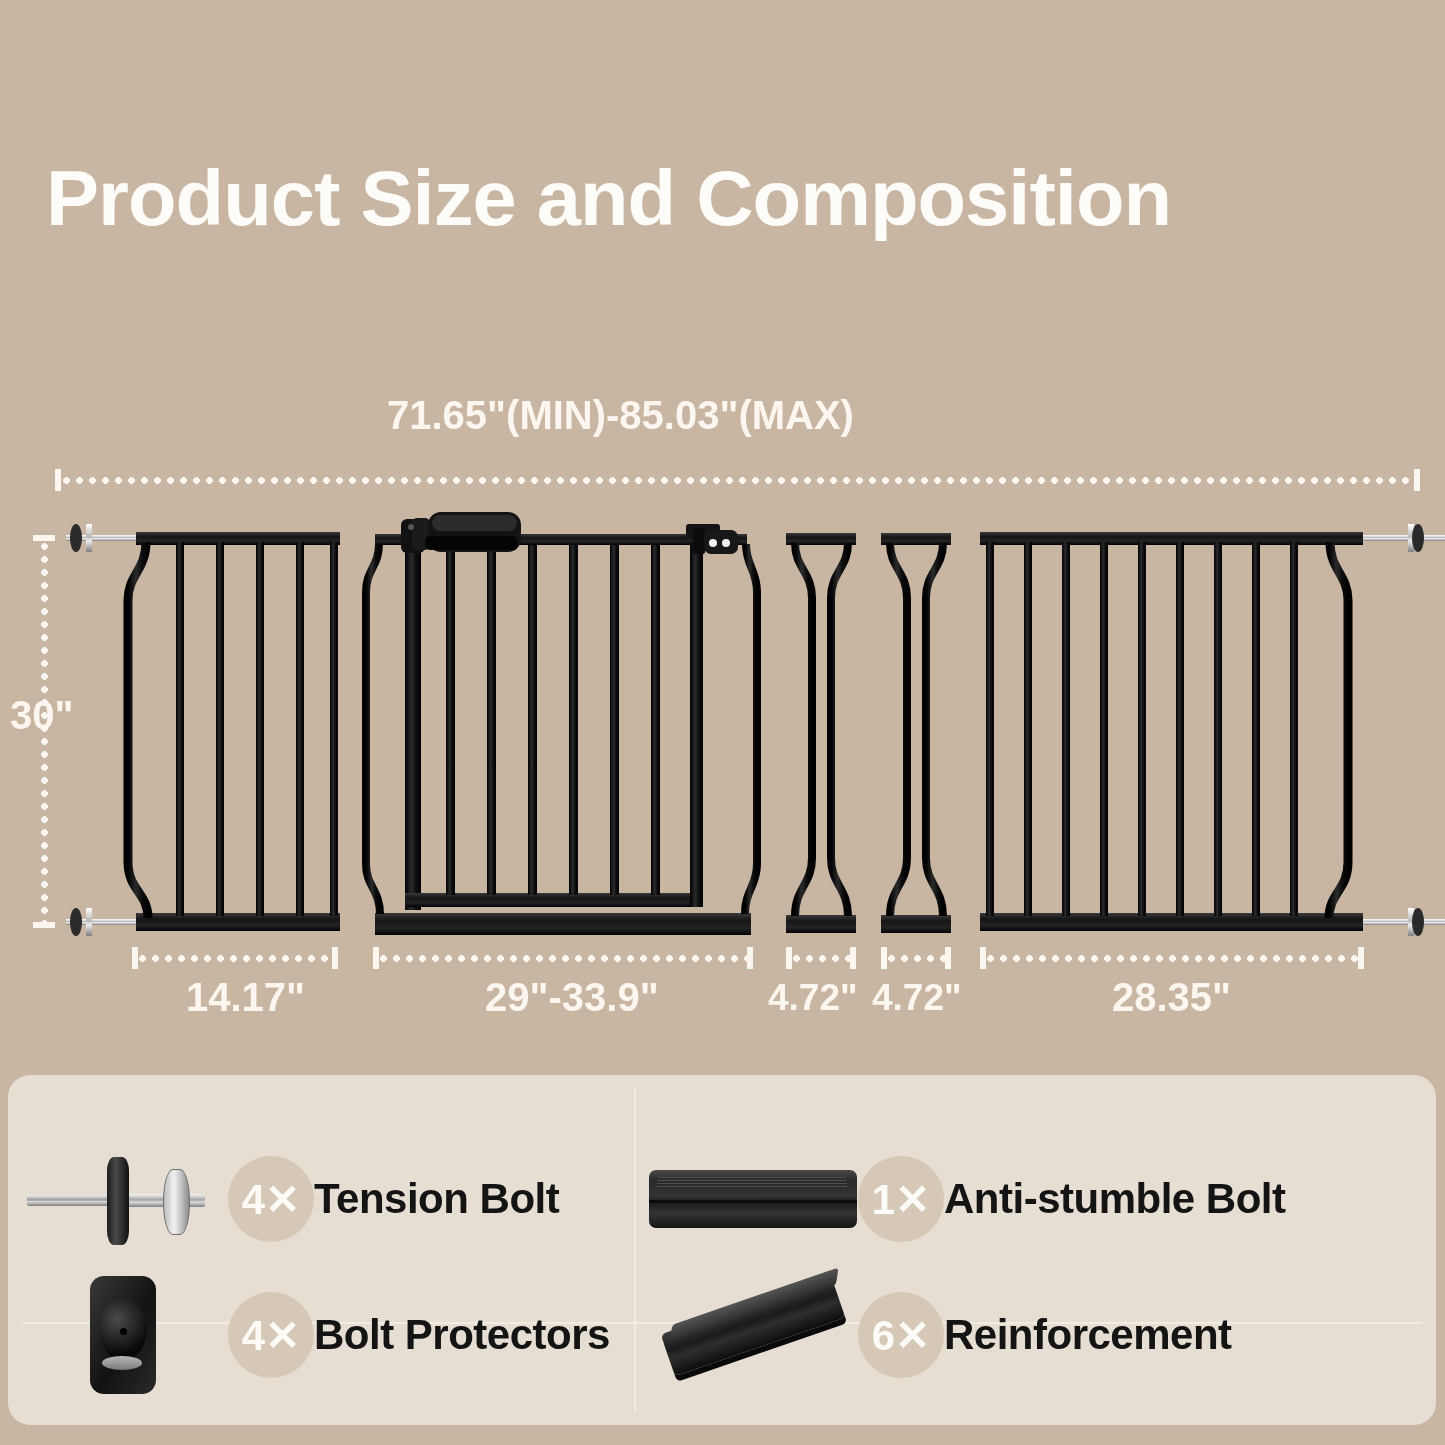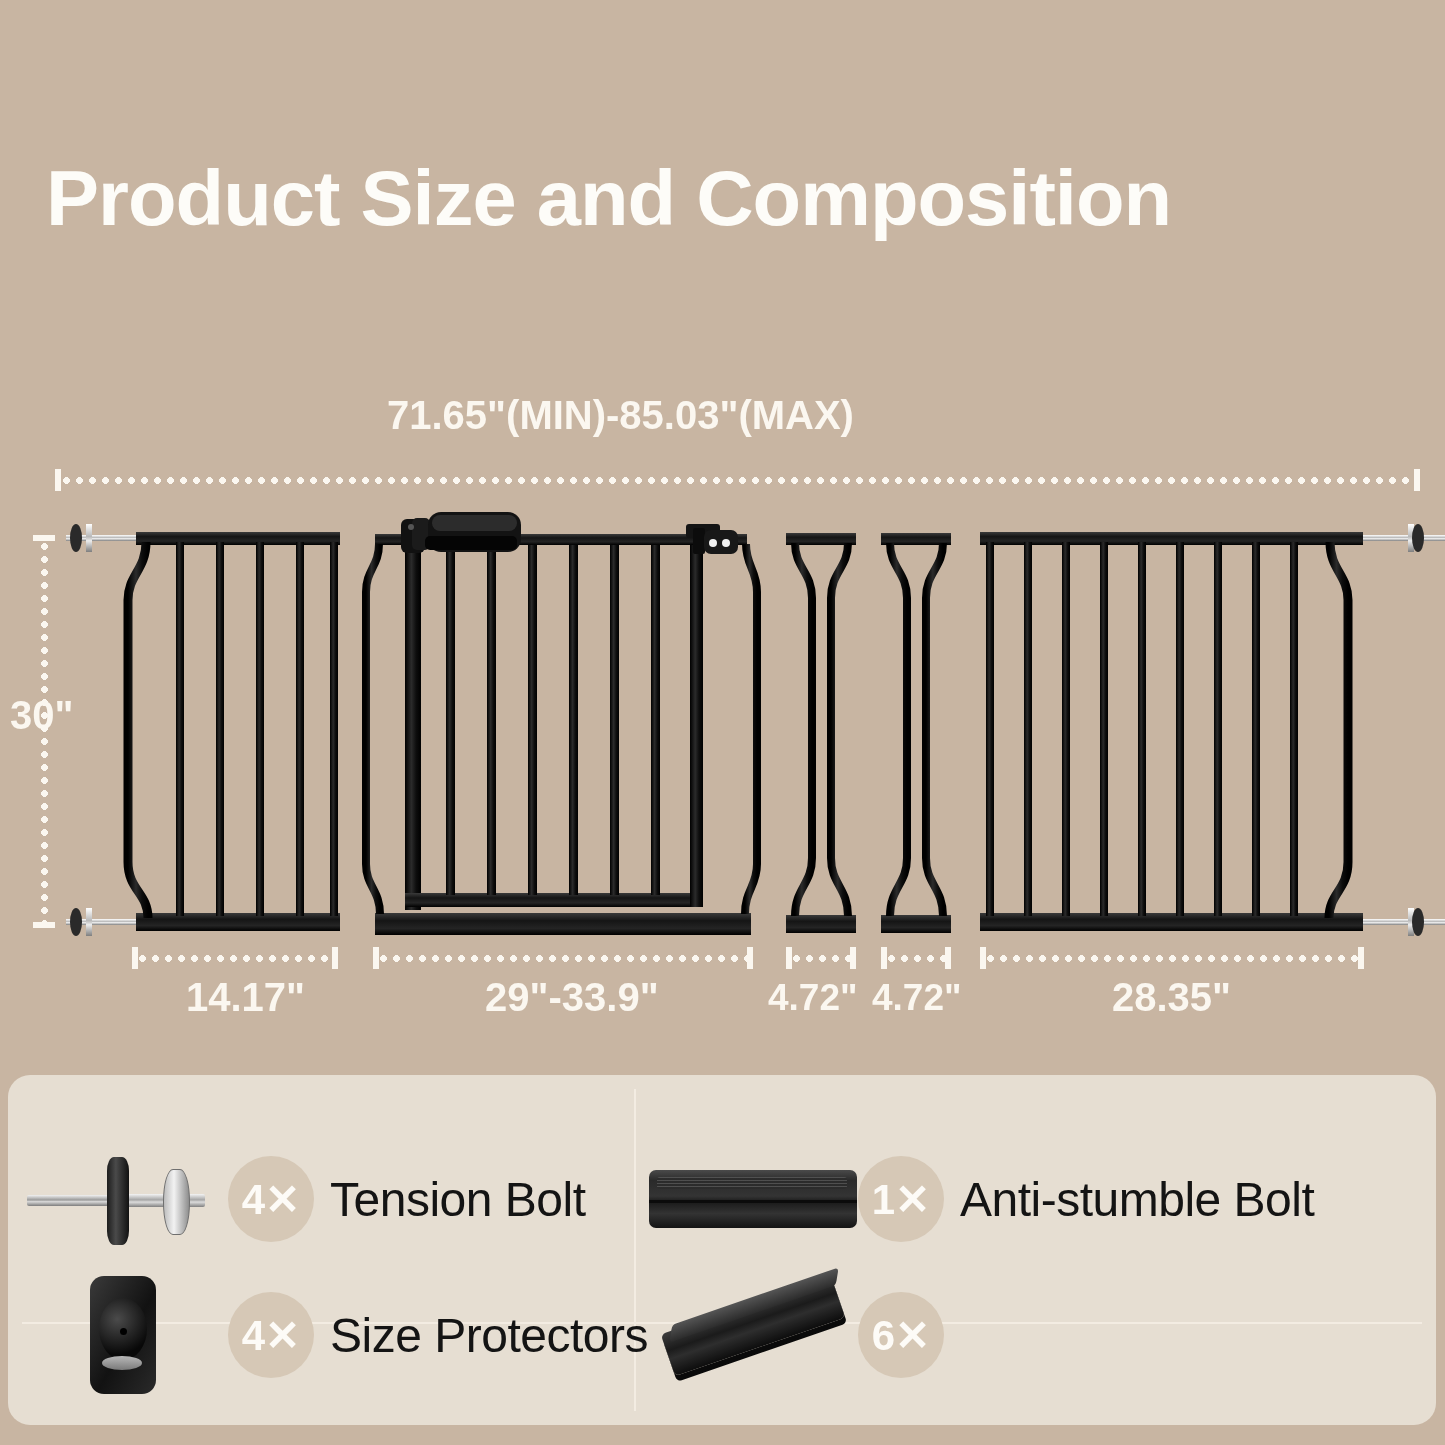--- a/index.html
+++ b/index.html
@@ -76,21 +76,21 @@
   }
   .badge{
     width:86px;height:86px;border-radius:50%;
     background:#d6c8b6;
     color:#fdfbf7;
     display:flex;align-items:center;justify-content:center;
     font-size:42px;font-weight:bold;flex:0 0 auto;
     letter-spacing:0px;
   }
   .cell .lbl{
-    margin-left:16px;color:#141414;font-size:48px;font-weight:normal;
+    margin-left:0;color:#141414;font-size:42px;font-weight:bold;
     white-space:nowrap;letter-spacing:-0.5px;
   }
 
   
   .ic-bolt{position:relative;width:200px;height:100px;}
   .ic-bolt .shaft{
     position:absolute;left:4px;top:46px;width:118px;height:11px;
     background:linear-gradient(#f2f2f2,#9a9a9a 45%,#d8d8d8 60%,#7d7d7d);
     border-radius:2px;
   }
@@ -365,27 +365,28 @@
 
     <div class="cell" style="left:10px;top:180px;width:600px;height:160px;">
       <div class="icon-wrap">
         <div class="ic-wall">
           <div class="knob"></div>
           <div class="dot"></div>
           <div class="gloss"></div>
         </div>
       </div>
       <div class="badge">4✕</div>
-      <div class="lbl">Size Protectors</div>
+      <div class="lbl">Bolt Protectors</div>
     </div>
 
     <div class="cell" style="left:640px;top:180px;width:790px;height:160px;">
       <div class="icon-wrap">
         <div class="ic-reinf">
           <div class="body"></div>
           <div class="top"></div>
         </div>
       </div>
       <div class="badge">6✕</div>
+      <div class="lbl">Reinforcement</div>
     </div>
   </div>
 
 </div>
 
 </body></html>

